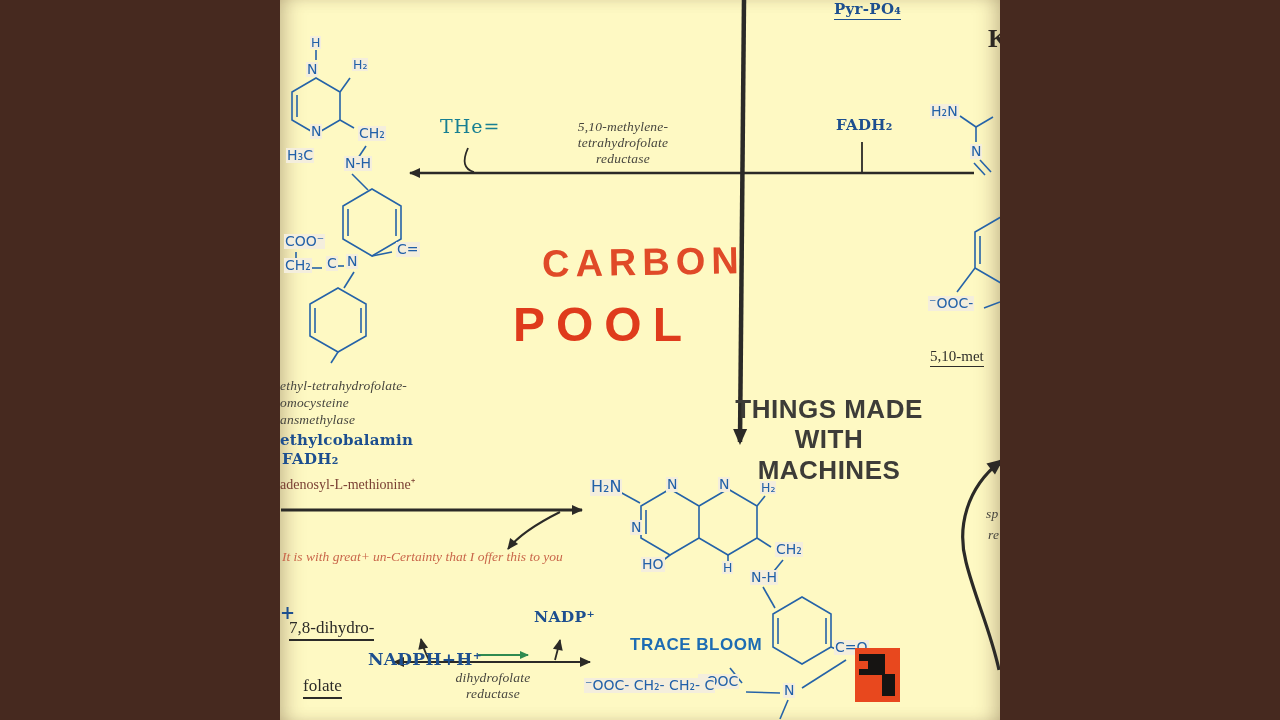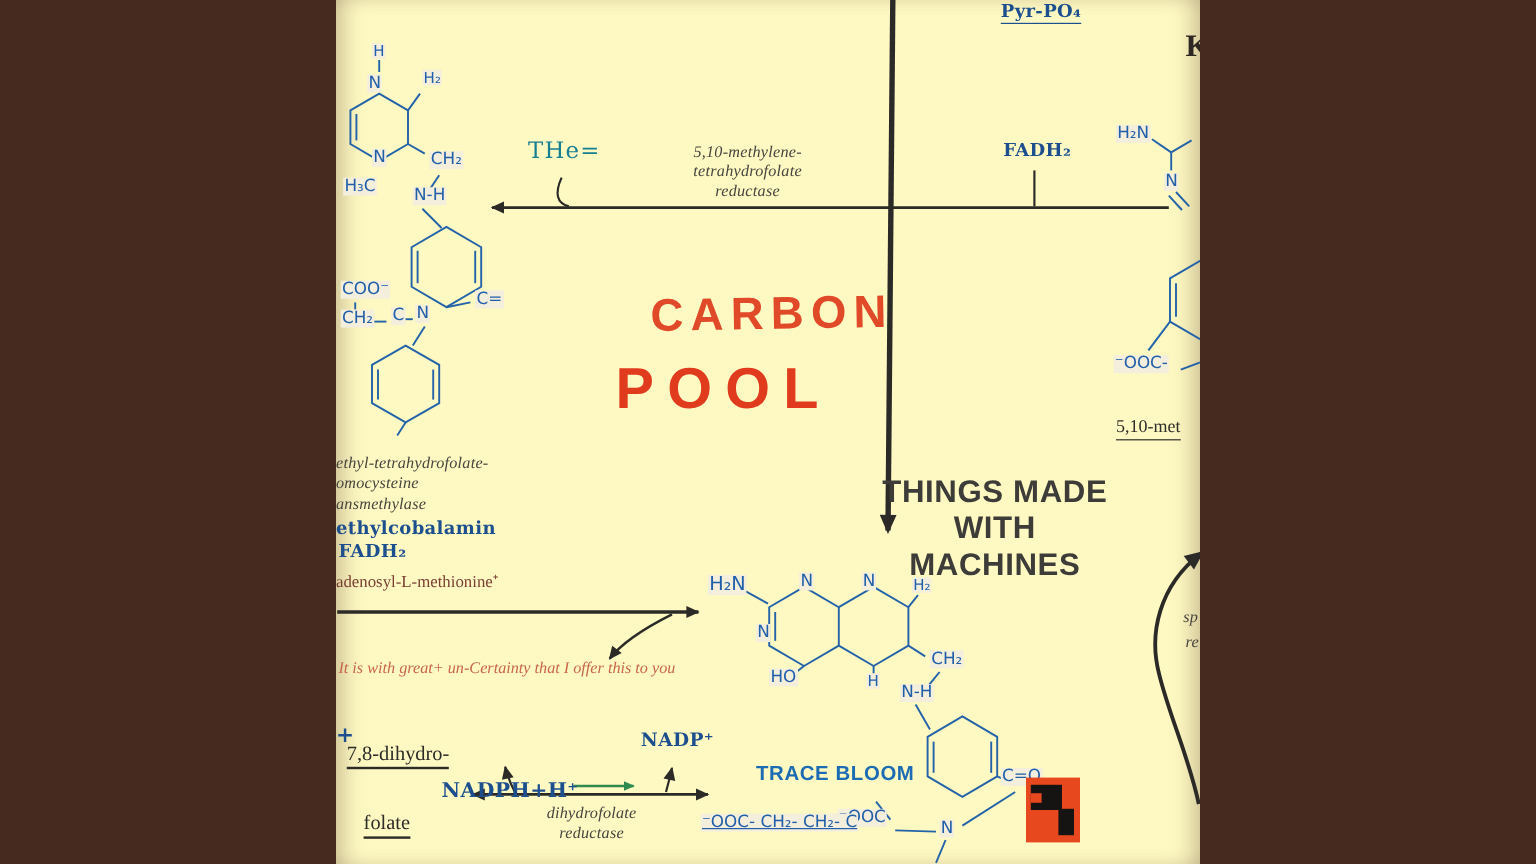--- a/index.html
+++ b/index.html
@@ -179,21 +179,21 @@
     <div class="abs atom" style="left:386px;top:477px;">N</div>
     <div class="abs atom" style="left:350px;top:520px;">N</div>
     <div class="abs atom" style="left:361px;top:557px;">HO</div>
     <div class="abs atom" style="left:438px;top:477px;">N</div>
     <div class="abs atom atom-sm" style="left:480px;top:481px;">H₂</div>
     <div class="abs atom atom-sm" style="left:442px;top:561px;">H</div>
     <div class="abs atom" style="left:495px;top:542px;">CH₂</div>
     <div class="abs atom" style="left:470px;top:570px;">N-H</div>
     <div class="abs atom" style="left:554px;top:640px;">C=O</div>
     <div class="abs atom" style="left:418px;top:674px;">⁻OOC</div>
-    <div class="abs atom" style="left:304px;top:678px;text-decoration:underline;">⁻OOC- CH₂- CH₂- C</div>
+    <div class="abs atom" style="left:304px;top:678px;">⁻OOC- CH₂- CH₂- C</div>
     <div class="abs atom" style="left:503px;top:683px;">N</div>
 
     <div class="logo">
       <div class="blk-top"></div>
       <div class="blk-notch"></div>
       <div class="blk-br"></div>
     </div>
 
   </div>
 </div>

